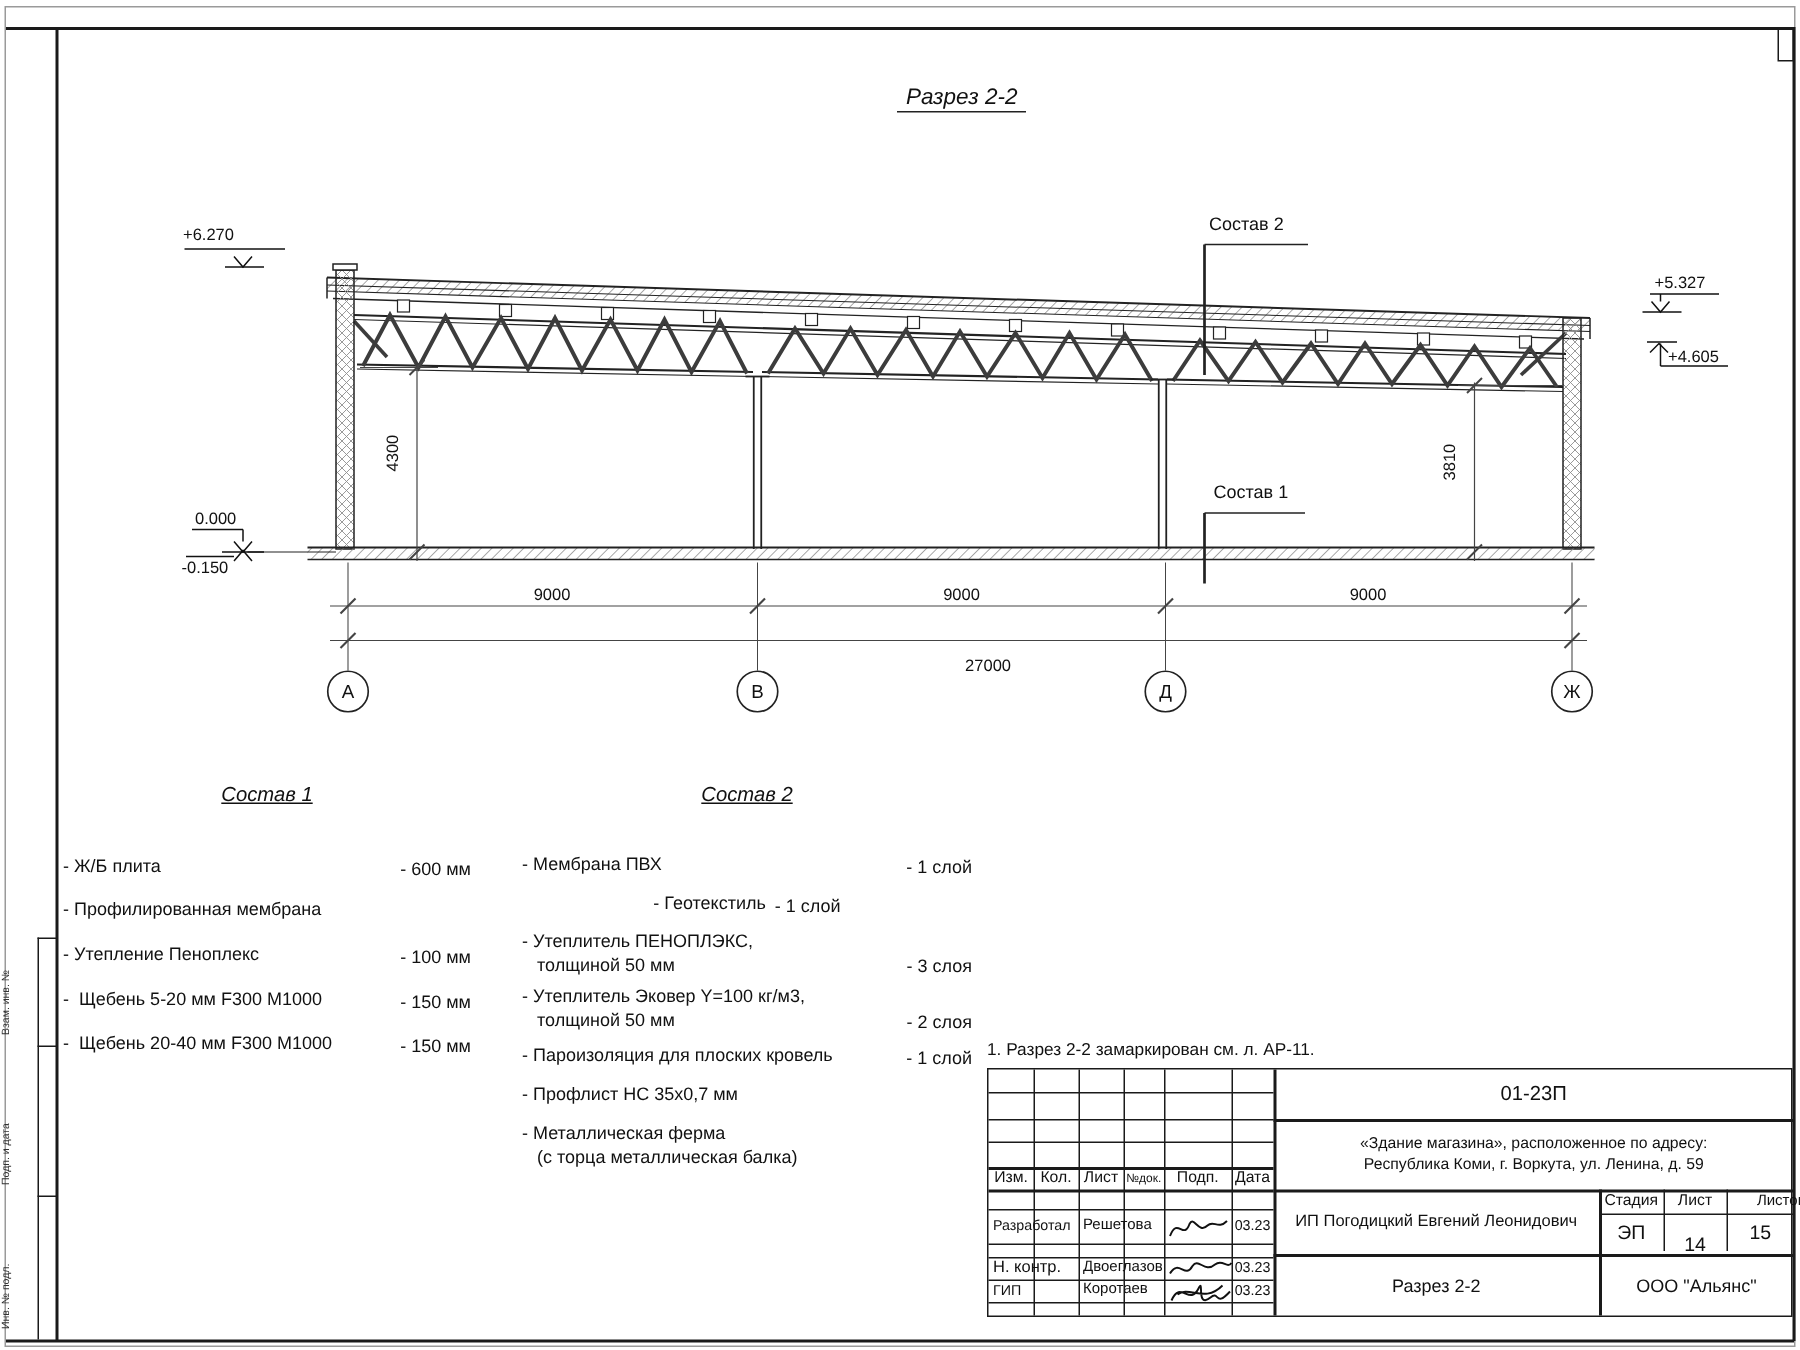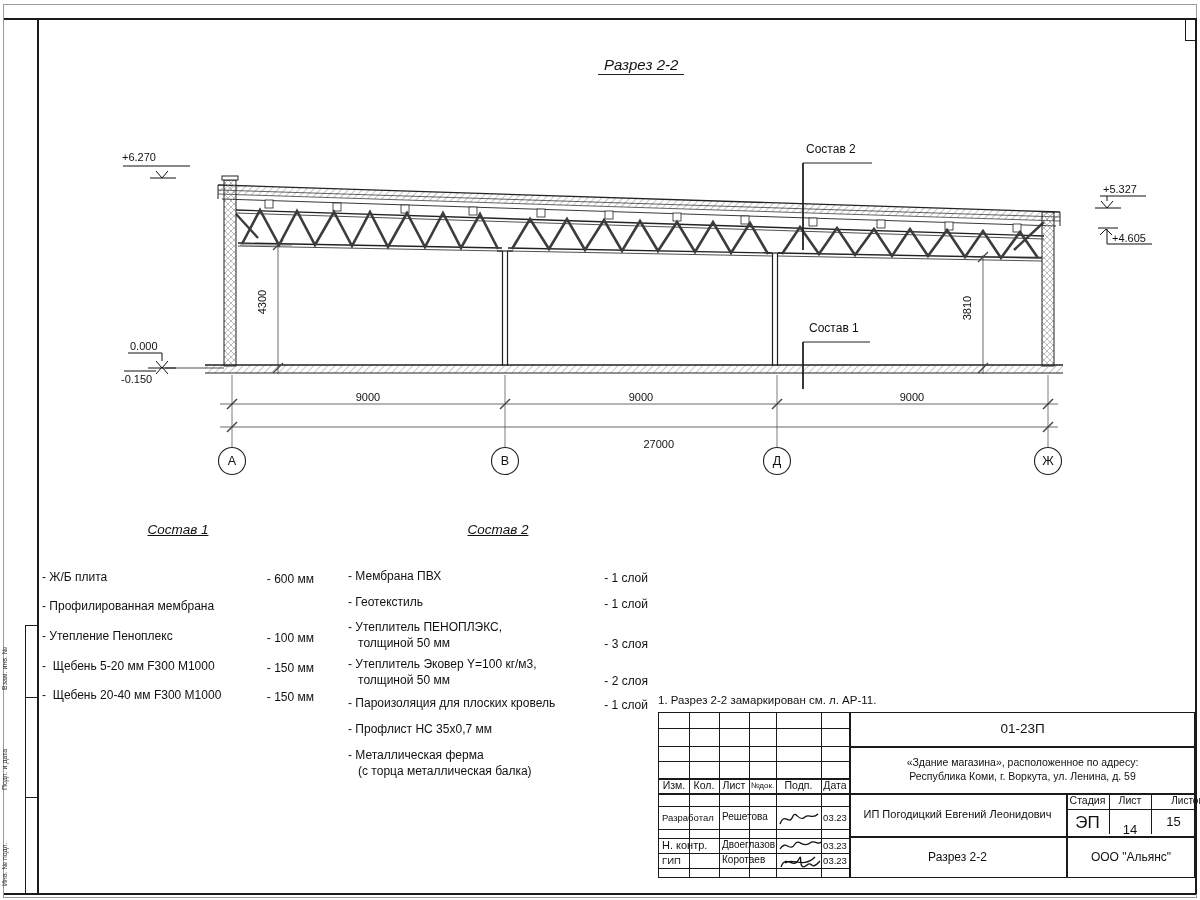--- a/index.html
+++ b/index.html
@@ -226,21 +226,21 @@
         <span class="li-v">- 150 мм</span>
       </div>
   </div>
 
   <div class="list" style="left:348px;top:522px;width:300px;height:270px;">
     <div class="list-title">Состав 2</div>
     <div class="li" style="top:47px;">
       <span class="li-n">- Мембрана ПВХ</span>
         <span class="li-v">- 1 слой</span>
       </div>
-    <div class="li" style="top:73px;">
+    <div class="li" style="top:73px;justify-content:center;">
       <span class="li-n">- Геотекстиль</span>
         <span class="li-v">- 1 слой</span>
       </div>
     <div class="li" style="top:98px;">
       <span class="li-n">- Утеплитель ПЕНОПЛЭКС,
    толщиной 50 мм</span>
         <span class="li-v">- 3 слоя</span>
       </div>
     <div class="li" style="top:135px;">
       <span class="li-n">- Утеплитель Эковер Y=100 кг/м3,
@@ -319,20 +319,20 @@
 
     <div class="cell" style="left:190px;width:347px;top:0;height:33px;font-size:13.5px;">01-23П</div>
     <div class="cell" style="left:190px;width:347px;top:33px;height:47px;font-size:10.5px;flex-direction:column;">
       <span>«Здание магазина», расположенное по адресу:</span>
       <span>Республика Коми, г. Воркута, ул. Ленина, д. 59</span>
     </div>
     <div class="cell" style="left:190px;width:217px;top:80px;height:43px;font-size:11px;">ИП Погодицкий Евгений Леонидович</div>
     <div class="cell" style="left:407px;width:43px;top:80px;height:16px;font-size:10.5px;">Стадия</div>
     <div class="cell" style="left:450px;width:42px;top:80px;height:16px;font-size:10.5px;">Лист</div>
     <div class="cell" style="left:492px;width:45px;top:80px;height:16px;font-size:10px;padding-left:14px;">Листов</div>
-    <div class="cell" style="left:407px;width:43px;top:96px;height:27px;font-size:17px;">ЭП</div>
+    <div class="cell" style="left:407px;width:43px;top:96px;height:27px;font-size:13px;">ЭП</div>
     <div class="cell" style="left:450px;width:42px;top:96px;height:43px;font-size:13px;">14</div>
     <div class="cell" style="left:492px;width:45px;top:96px;height:27px;font-size:13px;">15</div>
     <div class="cell" style="left:190px;width:217px;top:123px;height:43px;font-size:12px;">Разрез 2-2</div>
     <div class="cell" style="left:407px;width:130px;top:123px;height:43px;font-size:12px;">ООО "Альянс"</div>
   </div>
 
 </div>
 
 </body></html>

